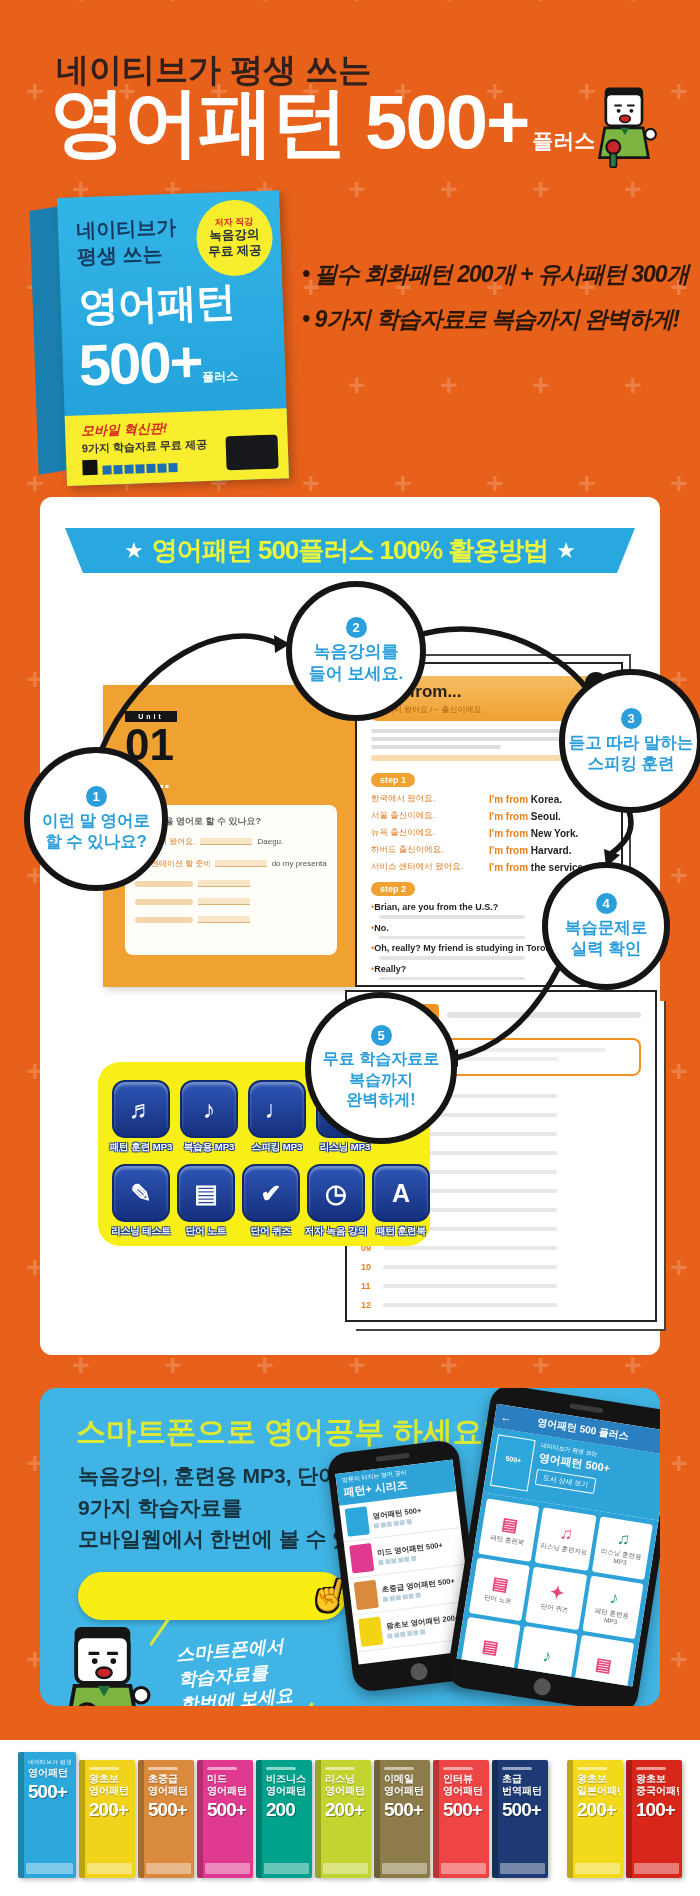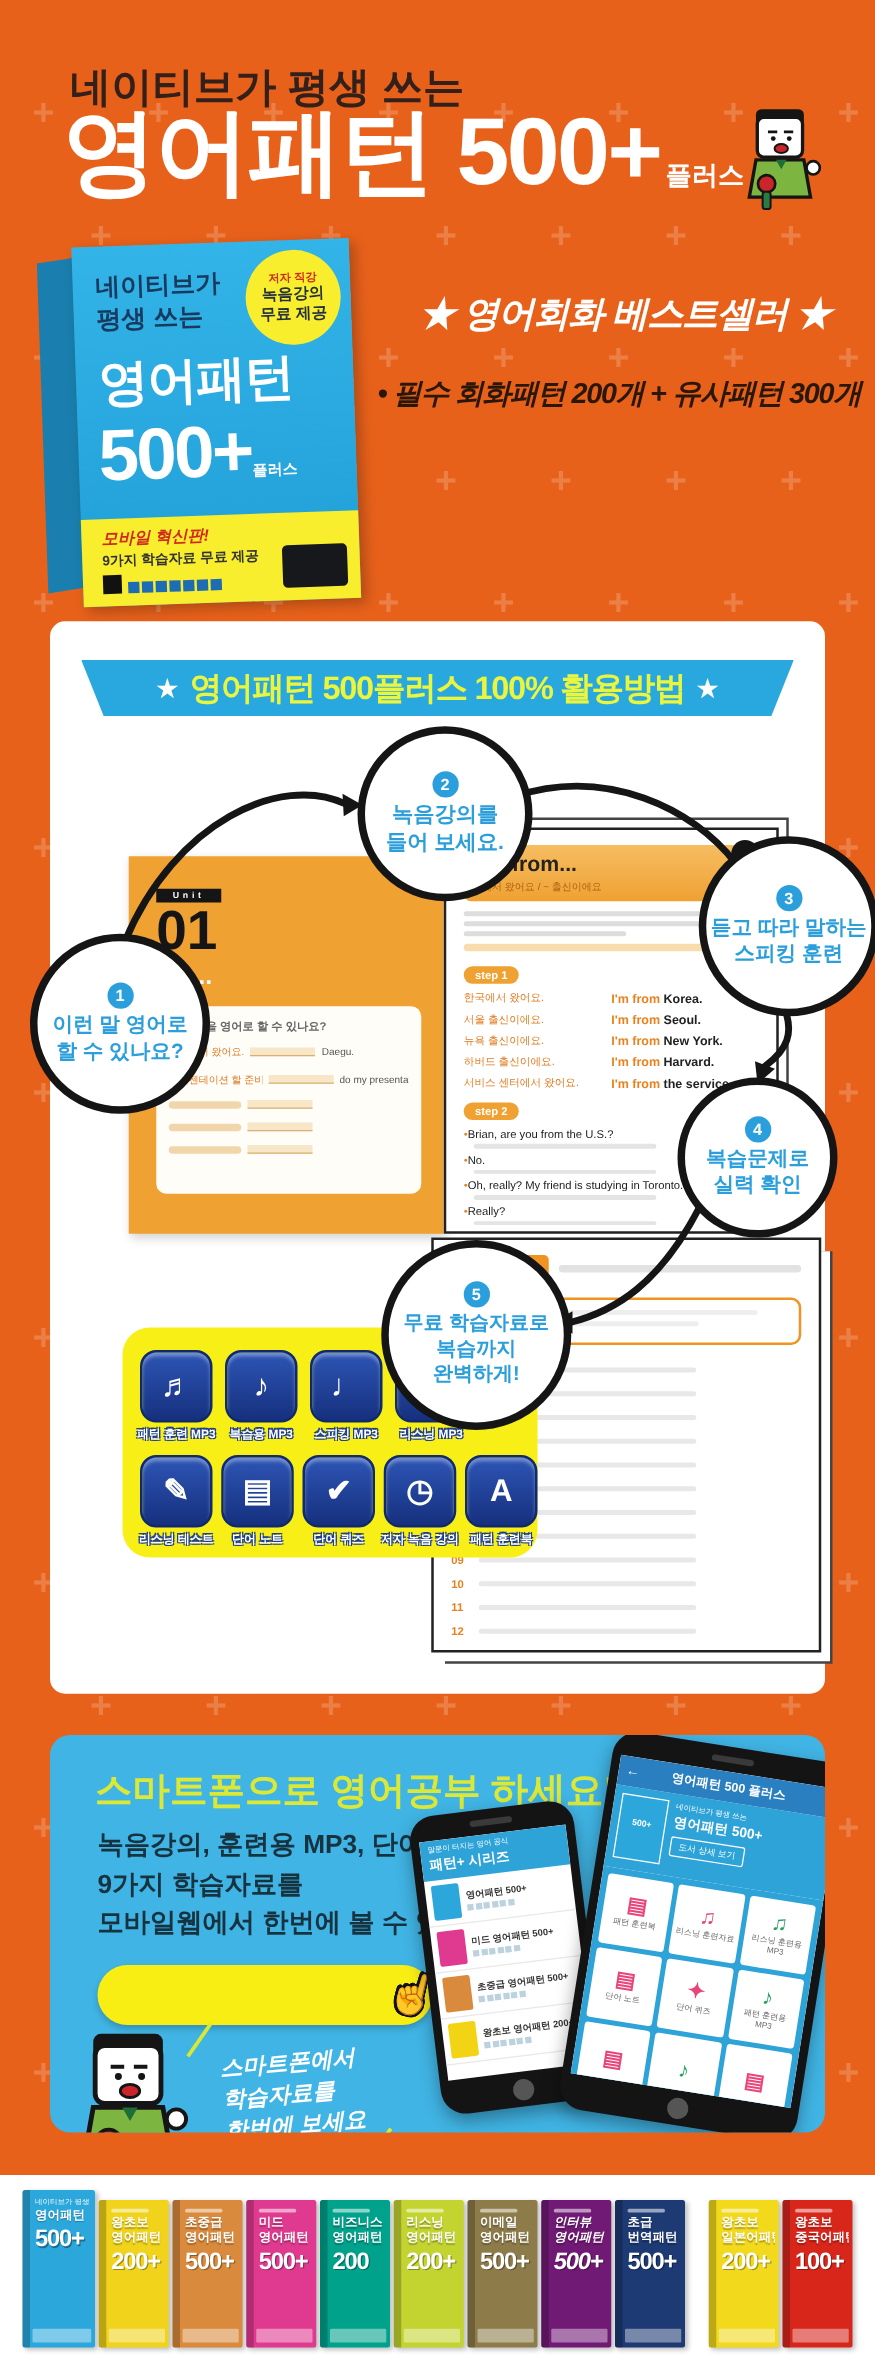--- a/index.html
+++ b/index.html
@@ -70,21 +70,21 @@
   .rp-sub{font-size:8px;color:#b05f0d;margin-top:2px;}
   .rp-para{margin-top:8px;}
   .rp-bar{height:4px;background:#ddd;border-radius:2px;margin-bottom:4px;}
   .rp-note{height:6px;background:#f8dcae;border-radius:3px;margin:6px 0 8px;width:85%;}
   .step-pill{display:inline-block;background:#efa132;color:#fff;font-size:9px;font-weight:bold;
              border-radius:8px;padding:2px 9px;margin:4px 0 6px;}
   .ex-row{display:flex;align-items:center;margin-bottom:5px;}
   .ex-ko{flex:0 0 118px;font-size:8.5px;color:#e07b20;white-space:nowrap;overflow:hidden;}
   .ex-en{font-size:10px;font-weight:bold;color:#222;white-space:nowrap;}
   .ex-pre{color:#e8821e;}
-  .dlg-line{font-size:9px;font-weight:normal;color:#222;white-space:nowrap;overflow:hidden;}
+  .dlg-line{font-size:9px;font-weight:bold;color:#222;white-space:nowrap;overflow:hidden;}
   .dlg-line::before{content:"\2022 ";color:#e8821e;}
   .dlg-sub{height:3.5px;width:62%;background:#e4e4e4;border-radius:2px;margin:3px 0 4px 8px;}
   
   .worksheet{position:absolute;left:305px;top:493px;width:312px;height:332px;background:#fff;border:2px solid #222;
              z-index:1;box-shadow:9px 9px 0 -2px #fff,10px 10px 0 -1px #444;padding:12px 14px;box-sizing:border-box;}
   .ws-head{display:flex;align-items:center;gap:8px;}
   .ws-unitbar{width:34px;height:8px;background:#151515;}
   .ws-no{background:#ef9422;color:#fff;font-size:16px;font-weight:bold;padding:2px 9px;border-radius:4px;}
   .ws-title-bar{flex:1;height:6px;background:#e2e2e2;border-radius:3px;}
   .ws-example{position:relative;border:2px solid #ef9422;border-radius:8px;height:38px;margin-top:12px;padding:8px 10px 0 34px;box-sizing:border-box;}
@@ -374,23 +374,23 @@
         <div class="bb-sq"></div>
         <div class="bb-sq"></div>
         <div class="bb-sq"></div>
       </div>
       <div class="bb-tab"></div>
     </div>
   </div>
 </div>
 
 <div class="promo">
-  <div class="promo-head">★ 영어회화 베스트셀러 ★</div>
   <div id="promo-bullets">
       <div class="bullet">필수 회화패턴 200개 + 유사패턴 300개</div>
+      <div class="bullet">9가지 학습자료로 복습까지 완벽하게!</div>
     </div>
 </div>
 
 <div class="panel">
   <div class="ribbon">
     <span class="star">★</span>
     <span class="txt">영어패턴 500플러스 100% 활용방법</span>
     <span class="star">★</span>
   </div>
 
@@ -850,21 +850,21 @@
       <div class="book-item" style="background: rgb(141, 124, 74);">
         <div class="b-spine"></div>
         <div class="b-inner">
           <div class="b-tagbar"></div>
           <div class="b-line">이메일</div>
           <div class="b-line">영어패턴</div>
           <div class="b-num">500+</div>
         </div>
         <div class="b-band"></div>
       </div>
-      <div class="book-item" style="background: #701a75; font-style: italic;">
+      <div class="book-item" style="background: #ef4444;">
         <div class="b-spine"></div>
         <div class="b-inner">
           <div class="b-tagbar"></div>
           <div class="b-line">인터뷰</div>
           <div class="b-line">영어패턴</div>
           <div class="b-num">500+</div>
         </div>
         <div class="b-band"></div>
       </div>
       <div class="book-item" style="background: rgb(29, 58, 116);">

